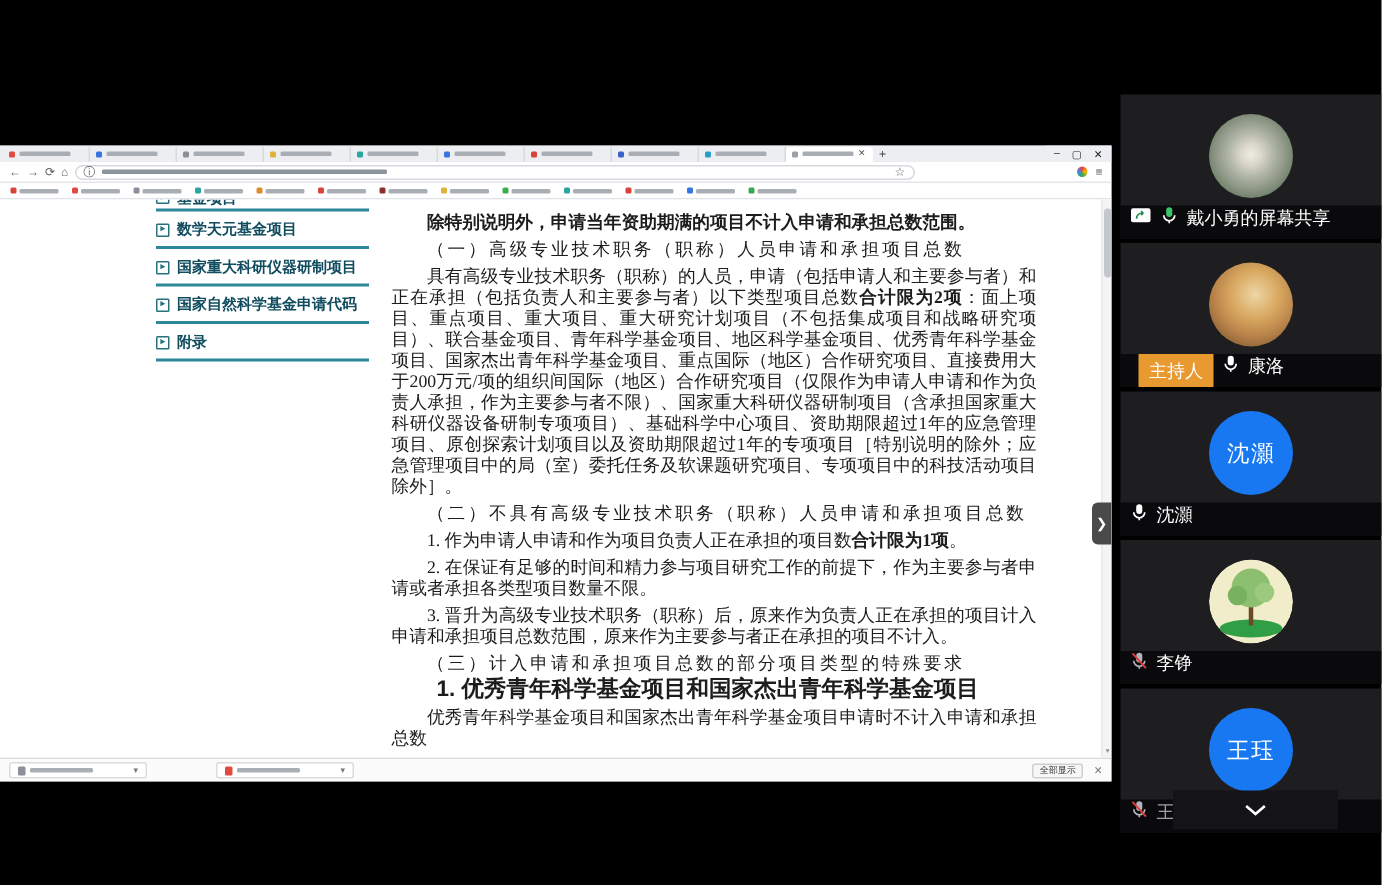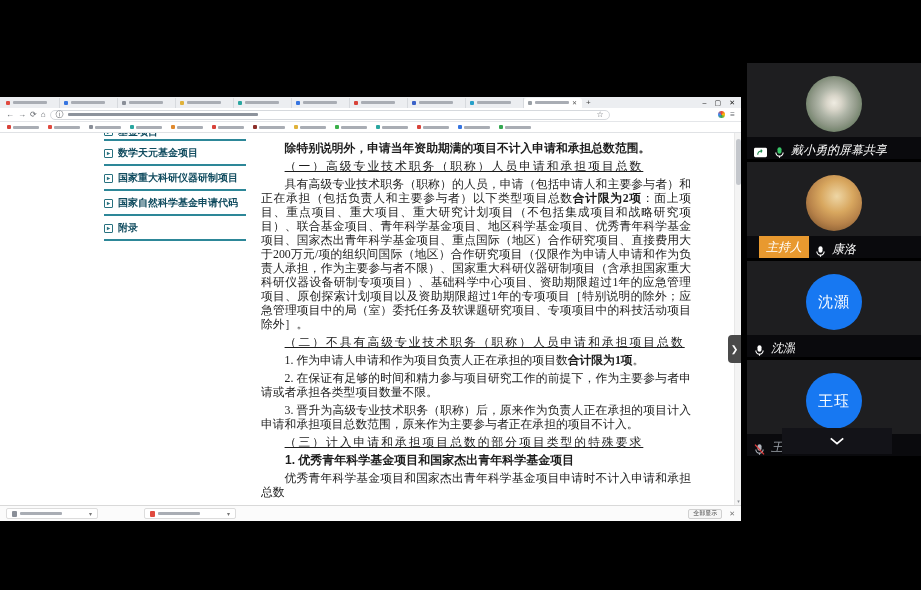--- a/index.html
+++ b/index.html
@@ -68,23 +68,23 @@
     display: flex; align-items: center; justify-content: center; font-size: 6px; color: #27717f; line-height: 1;
   }
 
   
   .doccol {
     position: absolute; left: 245px; top: 4px; width: 462px; color: #1c1c1c;
     font-family: "Liberation Serif", "DejaVu Serif", serif; font-size: 11.8px;
     line-height: 14px; text-align: justify;
   }
   .doccol p { margin: 4px 16px; text-indent: 2em; }
-  .kai { letter-spacing: 2px; margin: 7px 0; text-decoration: underline; }
+  .kai { letter-spacing: 2px; margin: 7px 0; }
   .bold { font-weight: bold; }
-  .hei { font-family: "Liberation Sans", sans-serif; font-weight: bold; font-size: 12px; margin: 5px 0 2px; }
+  .hei { font-family: "Liberation Sans", sans-serif; font-weight: bold; font-size: 15px; margin: 5px 0 2px; }
 
   
   .scrollbar {
     position: absolute; right: 0; top: 0; width: 7px; height: 100%;
     background: #f4f4f4; border-left: 1px solid #e8e8e8;
   }
   .scroll-thumb { position: absolute; top: 6px; left: 1px; width: 5px; height: 46px; background: #c4c7cc; border-radius: 3px; }
   .scroll-down { position: absolute; bottom: 1px; left: 0; width: 7px; text-align: center; font-size: 5px; color: #8b8f94; }
   .collapse-handle {
     position: absolute; right: 0; top: 202px; width: 13px; height: 28px; background: #4a4a4a;
@@ -117,21 +117,21 @@
   .tile { position: relative; width: 174px; height: 96px; background: #1e1e20; margin-bottom: 3px; }
   .avatar {
     position: absolute; left: 50%; top: 13px; transform: translateX(-50%);
     width: 56px; height: 56px; border-radius: 50%; overflow: hidden;
   }
   .avatar.initials { color: #fff; font-size: 15px; display: flex; align-items: center; justify-content: center; letter-spacing: 1px; }
   .avatar.koala { background: radial-gradient(circle at 50% 48%, #efece2 0%, #d8d5c9 18%, #aeb4a6 38%, #939b8b 55%, #6d7f66 75%, #48604b 100%); }
   .avatar.warm { background: radial-gradient(circle at 55% 38%, #eed6a5 0%, #d8a75f 35%, #b8834a 60%, #8a5f34 82%, #6e4a28 100%); }
   .labelbar {
     position: absolute; left: 0; right: 0; bottom: 0; height: 22px; background: rgba(8,8,10,0.88);
-    display: flex; align-items: flex-end; gap: 5px; padding: 0 6px; color: #fff; font-size: 12px; z-index: 2; font-style: italic;
+    display: flex; align-items: flex-start; gap: 5px; padding: 0 6px; color: #fff; font-size: 12px; z-index: 2;
   }
   .labelbar.with-badge { padding-left: 12px; }
   .badge-host {
     background: #e8992f; color: #fff; height: 22px; display: flex; align-items: center;
     padding: 0 7px; font-size: 12px; flex-shrink: 0;
   }
   .pname { white-space: nowrap; overflow: hidden; }
   .pname.dim { color: #9aa0a8; }
   .mic { width: 13px; height: 13px; flex-shrink: 0; }
   .share-ic { width: 15px; height: 13px; flex-shrink: 0; }
@@ -375,32 +375,54 @@
     <div class="labelbar">
       <svg class="mic" viewBox="0 0 16 16">
         <rect x="5.5" y="1.5" width="5" height="8" rx="2.5" fill="#fff"></rect>
         <path d="M3.5 8 a4.5 4.5 0 0 0 9 0" fill="none" stroke="#fff" stroke-width="1.4"></path>
         <line x1="8" y1="12.5" x2="8" y2="14.5" stroke="#fff" stroke-width="1.4"></line>
       </svg>
       <span class="pname">沈灝</span>
     </div>
   </div>
 
-
   <div class="tile">
-    <div class="avatar initials" style="background:#1778f2;">
-      <span>王珏</span>
+    <div class="avatar">
+      <svg viewBox="0 0 56 56" width="56" height="56">
+        <circle cx="28" cy="28" r="28" fill="#f1ecca"></circle>
+        <ellipse cx="28" cy="46" rx="21" ry="6" fill="#2f9e44"></ellipse>
+        <rect x="26.5" y="26" width="3" height="18" fill="#6b4a2b"></rect>
+        <path d="M28 30 L20 22 M28 26 L35 19" stroke="#6b4a2b" stroke-width="1.5" fill="none"></path>
+        <circle cx="28" cy="19" r="13" fill="#8cc070"></circle>
+        <circle cx="19" cy="24" r="6.5" fill="#79b25e"></circle>
+        <circle cx="37" cy="22" r="6.5" fill="#9bca7f"></circle>
+      </svg>
     </div>
     <div class="labelbar">
       <svg class="mic" viewBox="0 0 16 16">
         <rect x="5.5" y="1.5" width="5" height="8" rx="2.5" fill="#aeb4bd"></rect>
         <path d="M3.5 8 a4.5 4.5 0 0 0 9 0" fill="none" stroke="#aeb4bd" stroke-width="1.4"></path>
         <line x1="8" y1="12.5" x2="8" y2="14.5" stroke="#aeb4bd" stroke-width="1.4"></line>
         <line x1="2.5" y1="2" x2="13.5" y2="14" stroke="#e23b3b" stroke-width="1.6"></line>
       </svg>
+      <span class="pname">李铮</span>
+    </div>
+  </div>
+
+  <div class="tile">
+    <div class="avatar initials" style="background:#1778f2;">
+      <span>王珏</span>
+    </div>
+    <div class="labelbar">
+      <svg class="mic" viewBox="0 0 16 16">
+        <rect x="5.5" y="1.5" width="5" height="8" rx="2.5" fill="#aeb4bd"></rect>
+        <path d="M3.5 8 a4.5 4.5 0 0 0 9 0" fill="none" stroke="#aeb4bd" stroke-width="1.4"></path>
+        <line x1="8" y1="12.5" x2="8" y2="14.5" stroke="#aeb4bd" stroke-width="1.4"></line>
+        <line x1="2.5" y1="2" x2="13.5" y2="14" stroke="#e23b3b" stroke-width="1.6"></line>
+      </svg>
       <span class="pname dim">王珏</span>
     </div>
     <div class="chev-overlay">
       <svg viewBox="0 0 18 9">
         <polyline points="2,1.5 9,7.5 16,1.5" fill="none" stroke="#fff" stroke-width="2"></polyline>
       </svg>
     </div>
   </div>
 </div>
 

